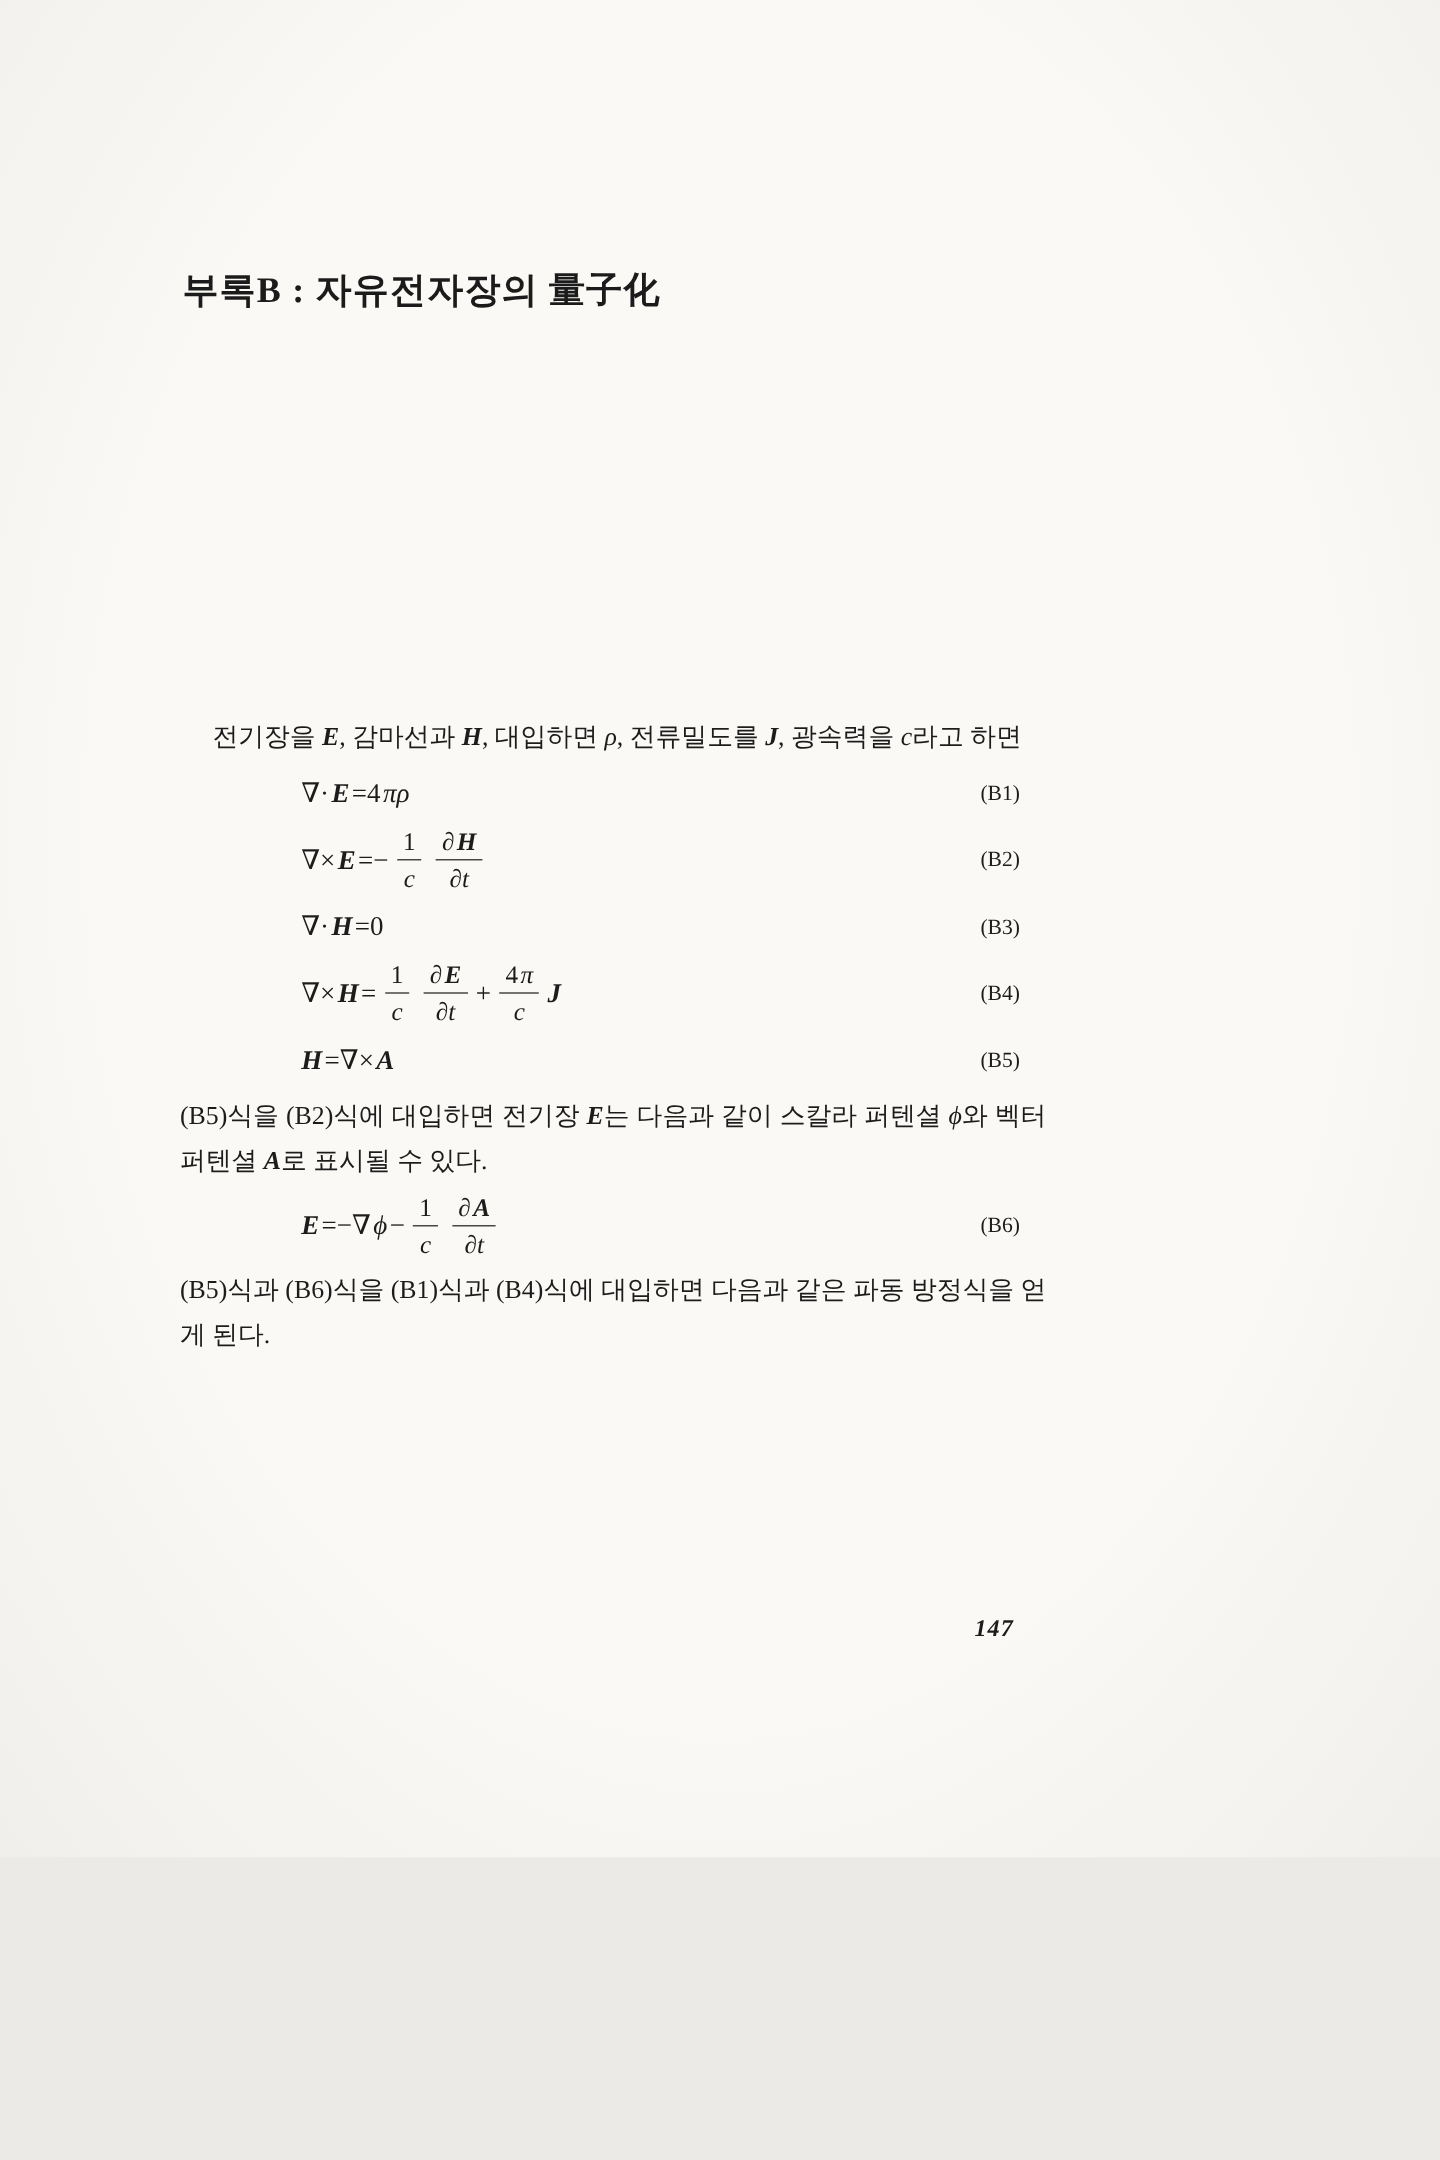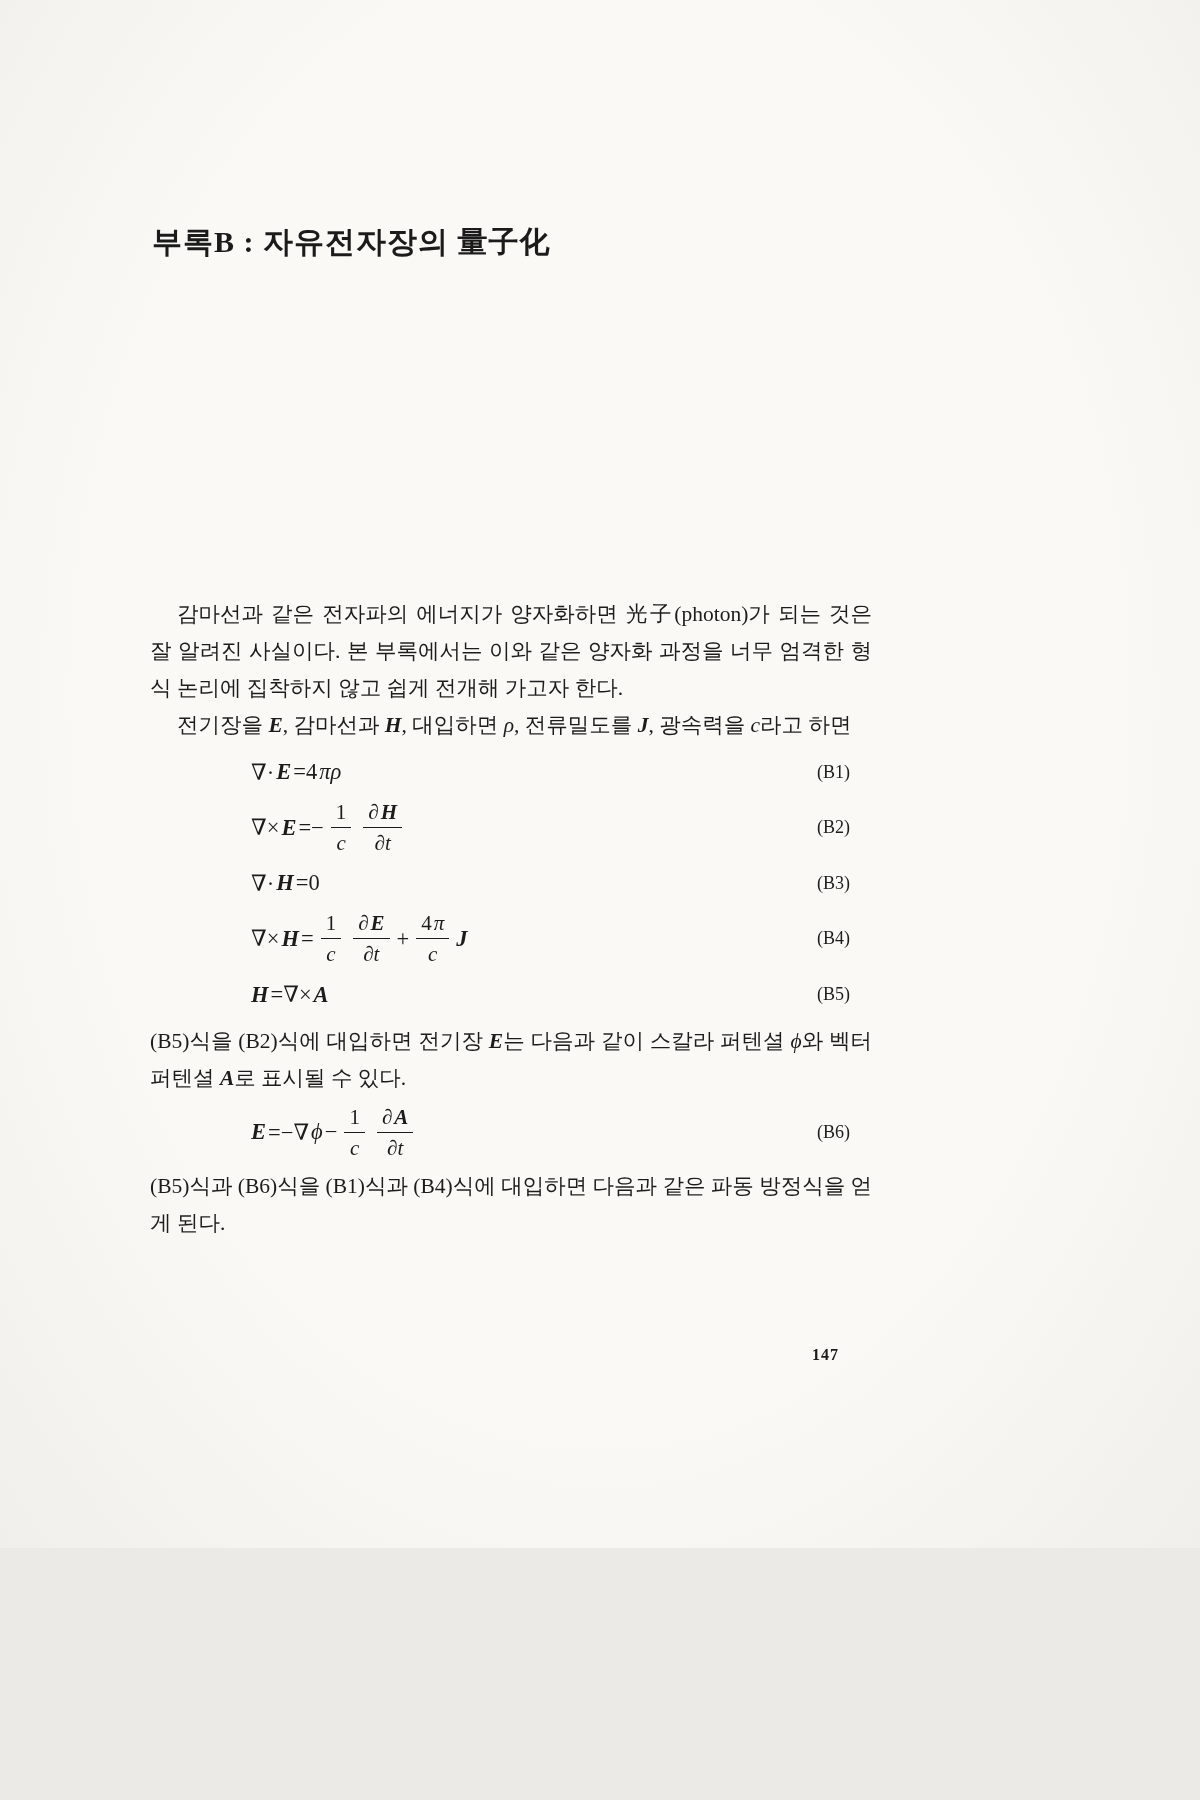--- a/index.html
+++ b/index.html
@@ -80,35 +80,35 @@
     border-bottom: 1.7px solid #1c1c1c;
   }
   .frac .den {
     display: inline-flex;
     padding: 3px 4px 0;
   }
   .page-number {
     position: absolute;
     left: 812px;
     top: 1346px;
-    font-size: 16px;
+    font-size: 20px;
     letter-spacing: 1px;
     font-weight: 600;
+    font-style: italic;
   }
 </style>
 </head>
 <body>
 
 <div class="page">
 
   <h1 class="title">부록B : 자유전자장의  量子化</h1>
 
   <div class="content">
 
-    <p class="para indent"><span class="tk-plain">감마선과 같은 전자파의 에너지가 양자화하면  光子(photon)가 되는 것은 잘 알려진 사실이다. 본 부록에서는 이와 같은 양자화 과정을 너무 엄격한 형식 논리에 집착하지 않고 쉽게 전개해 가고자 한다.</span></p>
     <p class="para indent"><span class="tk-plain">전기장을 </span><span class="tk-var">E</span><span class="tk-plain">, 감마선과 </span><span class="tk-var">H</span><span class="tk-plain">, 대입하면 </span><span class="tk-it">ρ</span><span class="tk-plain">, 전류밀도를 </span><span class="tk-var">J</span><span class="tk-plain">, 광속력을 </span><span class="tk-it">c</span><span class="tk-plain">라고 하면</span></p>
 
     <div class="equation">
       <span class="eq-body">
           <span class="tk-plain">∇·</span>
           <span class="tk-var">E</span>
           <span class="tk-plain">=4</span>
           <span class="tk-it">πρ</span>
         </span>
       <span class="eq-label">(B1)</span>

